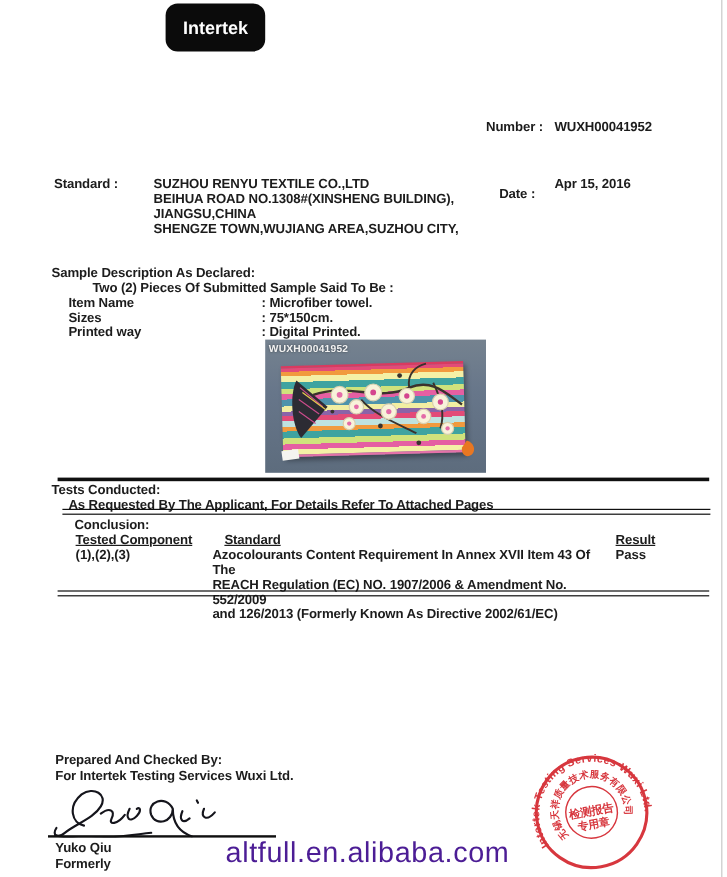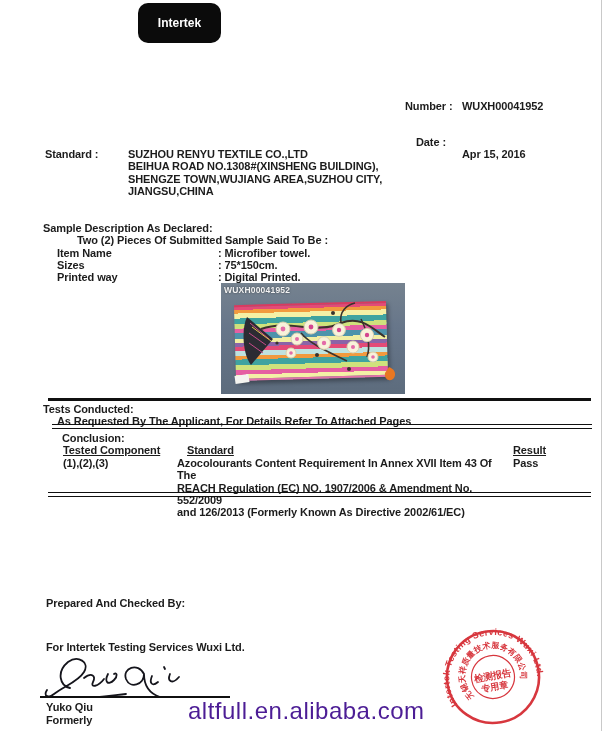--- a/index.html
+++ b/index.html
@@ -7,21 +7,21 @@
   body { font-family:"Liberation Sans", sans-serif; color:#1c1c1c; }
   #page {
     position:relative; width:606px; height:731px; background:#ffffff;
     overflow:hidden; font-size:11px; font-weight:600; letter-spacing:-0.1px;
   }
   .abs { position:absolute; }
   
   .logo {
     left:138px; top:3px; width:83px; height:40px; background:#0b0b0b;
     border-radius:10px; display:flex; align-items:center; justify-content:center;
-    color:#fff; font-size:12px; font-weight:700; letter-spacing:0;
+    color:#fff; font-size:15px; font-weight:700; letter-spacing:0;
   }
   
   .edge-line { left:601px; top:0; width:1px; height:731px; background:#c9c9c9; }
   .lbl { font-weight:700; }
   .addr div { line-height:12.4px; }
   
   .samp-row { line-height:12.3px; }
   .samp-val { position:absolute; left:161px; top:0; white-space:nowrap;text-align:center; }
   
   .photo {
@@ -68,24 +68,24 @@
     <span>Intertek</span>
   </div>
 
   <div class="abs lbl" style="left:405px; top:100px;">Number :</div>
   <div class="abs lbl" style="left:462px; top:100px;">WUXH00041952</div>
 
   <div class="abs lbl" style="left:45px; top:148px;">Standard :</div>
   <div class="abs addr" style="left:128px; top:148px;">
     <div>SUZHOU RENYU TEXTILE CO.,LTD</div>
     <div>BEIHUA ROAD NO.1308#(XINSHENG BUILDING),</div>
+    <div>JIANGSU,CHINA</div>
     <div>SHENGZE TOWN,WUJIANG AREA,SUZHOU CITY,</div>
-    <div>JIANGSU,CHINA</div>
-  </div>
-  <div class="abs lbl" style="left:416px; top:136px;">Date :</div>
+  </div>
+  <div class="abs lbl" style="left:416px; top:156px;">Date :</div>
   <div class="abs lbl" style="left:462px; top:148px;">Apr 15, 2016</div>
 
   <div class="abs" style="left:43px; top:222px;">Sample Description As Declared:</div>
   <div class="abs" style="left:57px; top:234px;margin-left:20px;">Two (2) Pieces Of Submitted Sample Said To Be :</div>
 
   <div class="abs samp-row" style="left:57px; top:247px; width:360px;">
     <span>Item Name</span>
     <span class="samp-val">: Microfiber towel.</span>
   </div>
   <div class="abs samp-row" style="left:57px; top:259px; width:360px;">
@@ -169,21 +169,21 @@
 
   <div class="abs" style="left:63px; top:457px;">(1),(2),(3)</div>
   <div class="abs std-lines" style="left:177px; top:457px; width:320px;">
     <div>Azocolourants Content Requirement In Annex XVII Item 43 Of The</div>
     <div>REACH Regulation (EC) NO. 1907/2006 &amp; Amendment No. 552/2009</div>
     <div>and 126/2013 (Formerly Known As Directive 2002/61/EC)</div>
   </div>
   <div class="abs" style="left:513px; top:457px;">Pass</div>
   <div class="abs dbl-rule dbl-rule-2"></div>
 
-  <div class="abs" style="left:46px; top:597px;">Prepared And Checked By:</div>
+  <div class="abs" style="left:46px; top:628px;">Prepared And Checked By:</div>
   <div class="abs" style="left:46px; top:641px;">For Intertek Testing Services Wuxi Ltd.</div>
 
   <svg class="abs" style="left:40px; top:652px;" width="190" height="46" viewBox="0 0 190 46">
     <g stroke="#15151c" stroke-width="1.8" fill="none" stroke-linecap="round">
       <path d="M30,36 C20,34 16,20 28,10 C38,3 50,10 44,20 C38,30 24,34 14,42 C8,47 3,44 7,38"></path>
       <path d="M44,26 C52,20 56,24 53,30 C50,36 58,35 64,27"></path>
       <path d="M68,22 C64,30 68,34 74,28 C78,24 77,20 74,22"></path>
       <path d="M104,22 C98,10 82,16 86,27 C90,37 104,33 104,22 C104,32 108,41 120,45"></path>
       <path d="M112,24 c-3,7 0,11 6,6"></path>
       <path d="M124,15 l1,2"></path>

